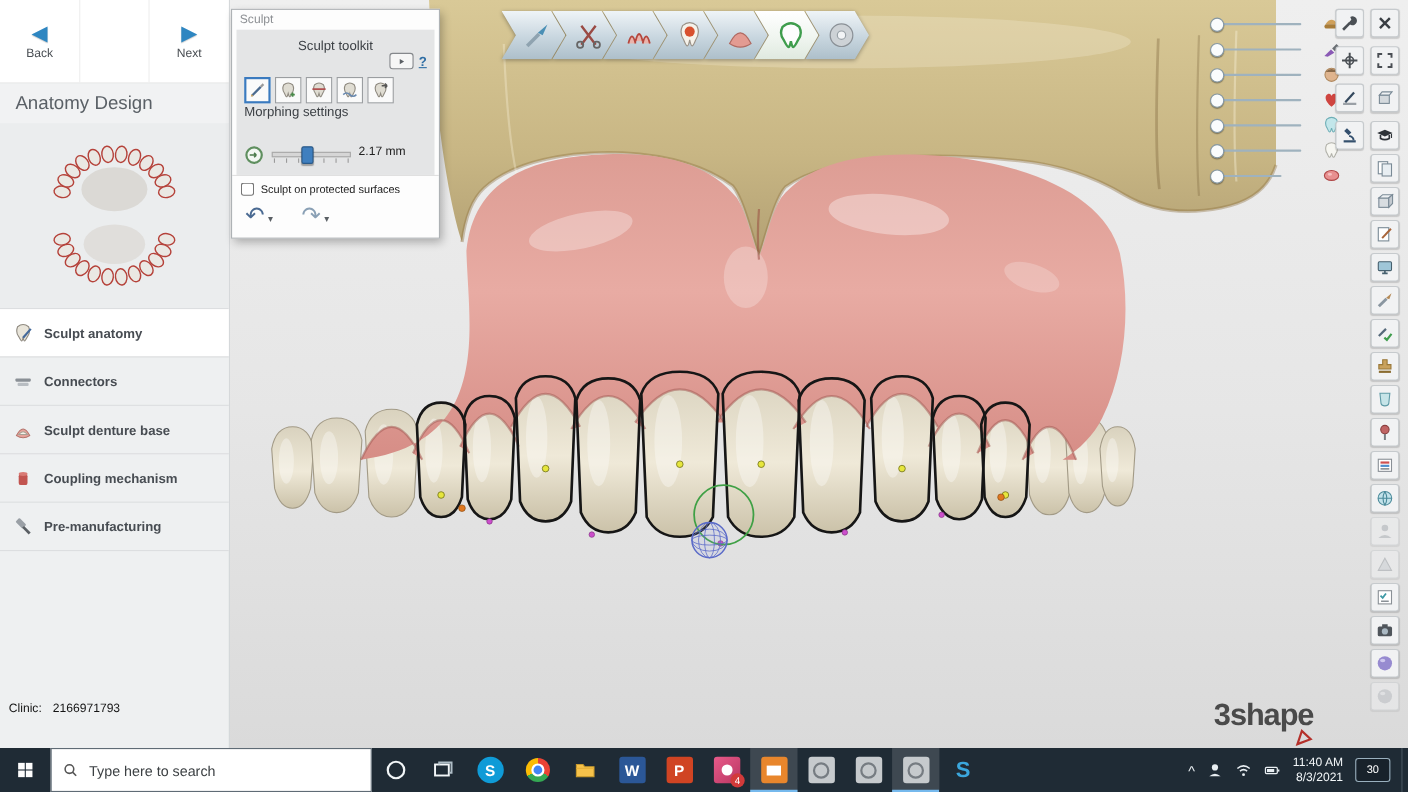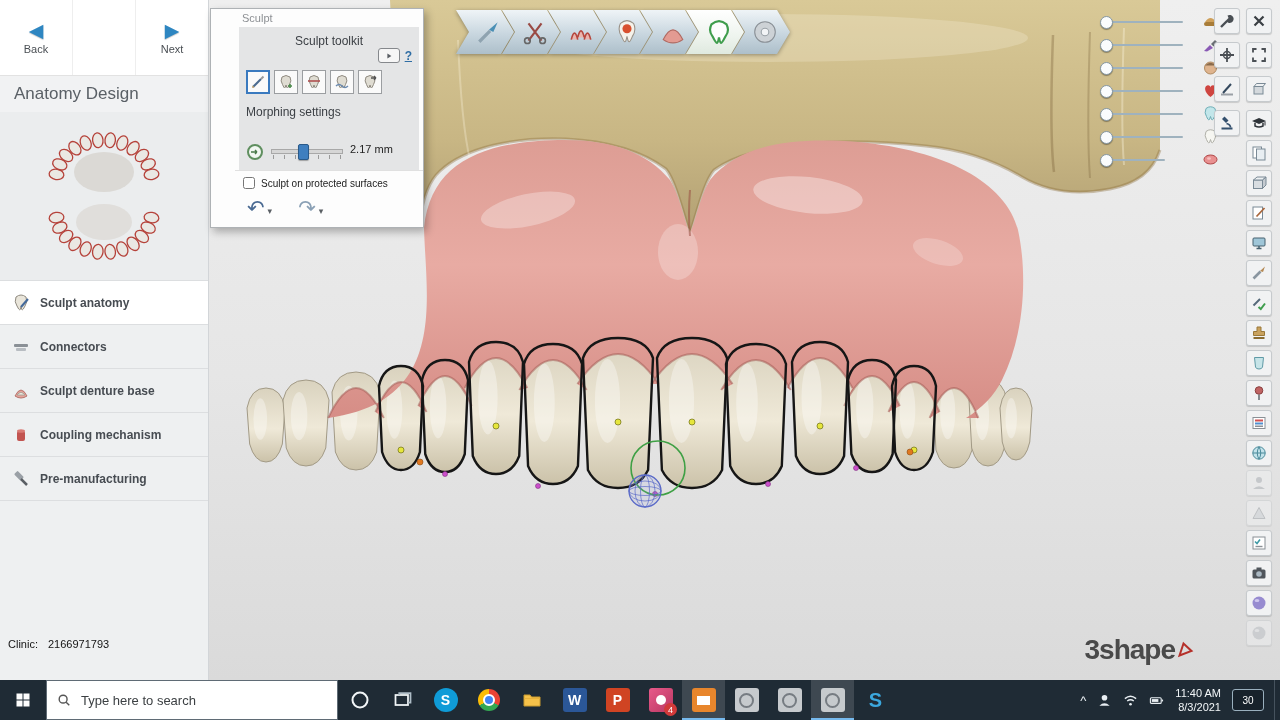--- a/index.html
+++ b/index.html
@@ -24,37 +24,37 @@
   #arch-box{height:168px;display:flex;align-items:center;justify-content:center;background:#ebedee;}
   .side-step{height:43px;border-top:1px solid #dcdee0;display:flex;align-items:center;gap:10px;
     padding-left:12px;font-size:12px;font-weight:bold;color:#474c52;background:#eef0f1;}
   .side-step.active{background:#ffffff;}
   .side-step:last-child{border-bottom:1px solid #dcdee0;}
   .side-icon{width:18px;height:18px;flex:0 0 18px;}
   .side-icon svg,.icon16 svg,.layer-icon svg,.app-svg svg{width:100%;height:100%;display:block;}
 
   
   #sculpt-panel{position:absolute;left:210px;top:8px;width:188px;background:#fdfdfd;
-    border:1px solid #aeb2b5;box-shadow:3px 4px 8px rgba(0,0,0,.28);padding-left:24px;}
+    border:1px solid #aeb2b5;box-shadow:3px 4px 8px rgba(0,0,0,.28);}
   .panel-title{font-size:11px;color:#8d9094;padding:3px 7px 2px;}
   .panel-body{margin:1px 4px 0;background:#e4e5e6;padding:7px 7px 9px;}
   .toolkit-row{display:flex;align-items:center;flex-direction:column;}
   .toolkit-label,.morph-label{font-size:12px;color:#3c4045;}
   .toolkit-right{margin-left:auto;display:flex;align-items:center;gap:5px;}
   .video-btn{width:20px;height:13px;border:1px solid #85888c;border-radius:3px;background:#f6f6f6;
     display:flex;align-items:center;justify-content:center;}
   .video-btn svg{width:8px;height:8px;}
   .help-link{color:#2e6da4;font-size:12px;font-weight:bold;text-decoration:underline;}
   .tools-row{display:flex;gap:4px;margin-top:7px;}
   .tool-btn{width:24px;height:24px;background:#fafafa;border:1px solid #9b9ea1;box-sizing:border-box;
     display:flex;align-items:center;justify-content:center;}
   .tool-btn.selected{border:2px solid #3a7abf;}
   .tool-btn span{width:16px;height:16px;display:block;}
   .tool-btn svg{width:100%;height:100%;display:block;}
-  .morph-label{margin-top:11px;}
+  .morph-label{}
   .morph-row{display:flex;align-items:flex-start;gap:7px;margin-top:24px;}
   .morph-circle{width:18px;height:18px;flex:0 0 18px;}
   .morph-circle svg{width:100%;height:100%;}
   .mini-slider{position:relative;width:72px;height:18px;}
   .mini-track{position:absolute;left:0;right:0;top:6px;height:3px;background:#d6d6d6;border:1px solid #a8a8a8;}
   .mini-ticks{position:absolute;left:2px;right:2px;top:12px;display:flex;justify-content:space-between;}
   .mini-ticks i{width:1px;height:4px;background:#9a9a9a;}
   .mini-handle{position:absolute;top:1px;width:9px;height:14px;background:#3f7fbf;
     border:1px solid #2a5a8a;border-radius:2px;box-shadow:0 1px 1px rgba(0,0,0,.3);}
   .morph-value{font-size:11px;color:#222;white-space:nowrap;}
@@ -93,21 +93,21 @@
   #rail{position:absolute;right:8px;top:140px;display:flex;flex-direction:column;gap:4px;}
   .rail-btn{width:26px;height:26px;background:#f1f2f3;border:1px solid #c6cacd;border-radius:3px;
     box-sizing:border-box;display:flex;align-items:center;justify-content:center;
     box-shadow:0 1px 1px rgba(0,0,0,.15);}
   .rail-btn.disabled{opacity:.45;}
   .icon16{width:16px;height:16px;display:block;}
 
   
   #status{position:absolute;left:8px;top:637px;font-size:11px;color:#141414;line-height:1.3;}
   #status .lbl{display:inline-block;width:40px;}
-  #logo{position:absolute;right:86px;top:636px;display:flex;align-items:center;}
+  #logo{position:absolute;right:86px;top:636px;display:flex;align-items:flex-end;flex-direction:column;}
   #logo .logo-text{font-size:28px;font-weight:bold;letter-spacing:-1px;color:#4a4a4a;line-height:1;}
   #logo svg{width:17px;height:17px;margin:-2px 0 0 2px;}
 
   
   #taskbar{position:absolute;left:0;right:0;bottom:0;height:40px;background:#1f2b35;
     display:flex;align-items:stretch;color:#fff;}
   .tb-start{width:46px;display:flex;align-items:center;justify-content:center;}
   .tb-start svg{width:16px;height:16px;}
   .tb-search{width:270px;background:#ffffff;border:1px solid #5f6b75;display:flex;align-items:center;
     gap:8px;padding:0 10px;box-sizing:content-box;}

